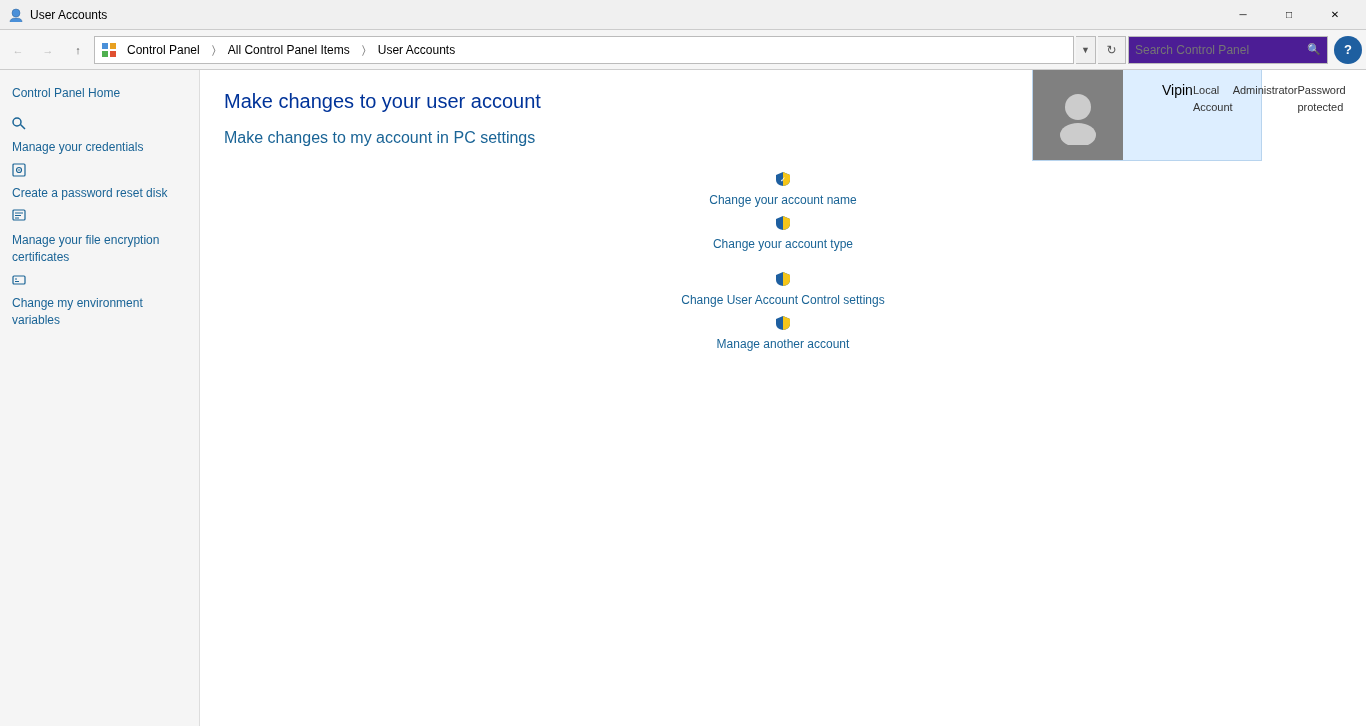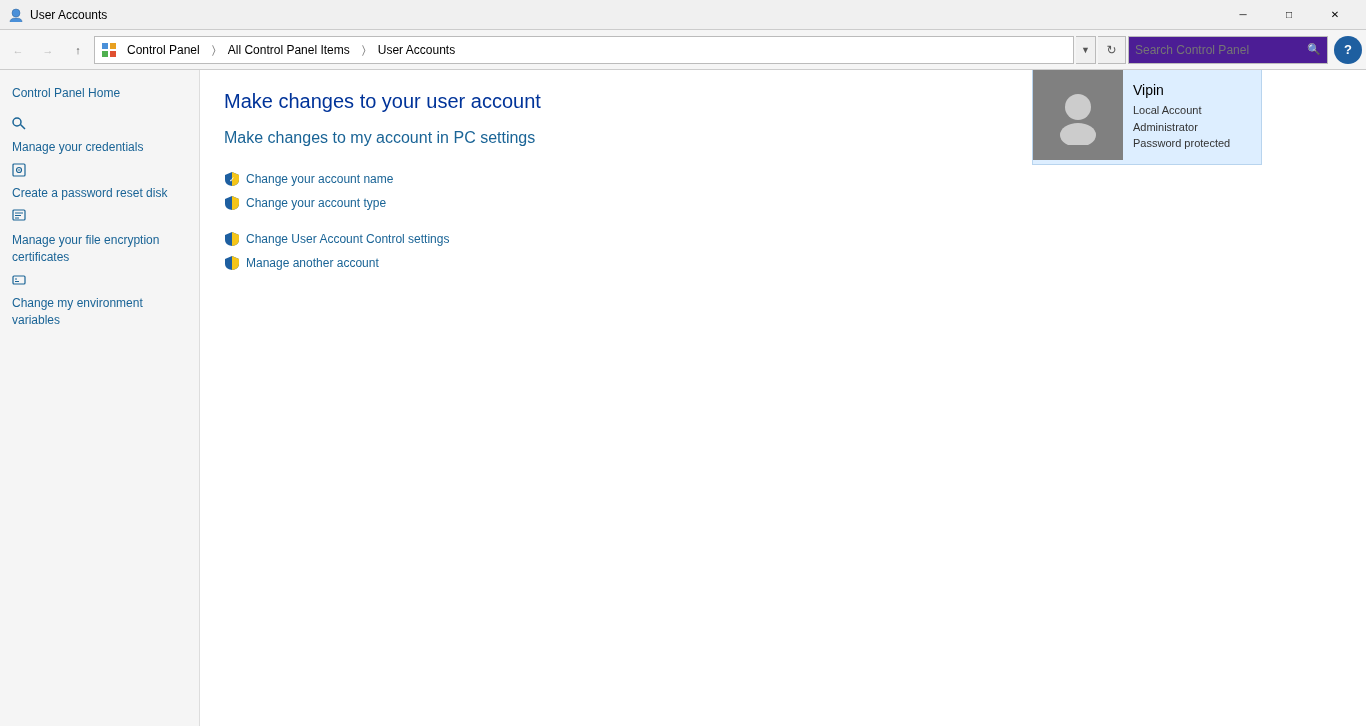--- a/index.html
+++ b/index.html
@@ -213,20 +213,21 @@
     }
 
     .action-link {
       display: flex;
       align-items: center;
       gap: 6px;
       margin-bottom: 8px;
       color: #1a6496;
       font-size: 12px;
       cursor: pointer;
+      flex-direction: column;
     }
 
     #actions-group1 {
       margin-bottom: 20px;
     }
     #actions-group2 {
       margin-top: 4px;
     }
 
     
@@ -244,22 +245,23 @@
       height: 90px;
       background: #808080;
       display: flex;
       align-items: center;
       justify-content: center;
       flex-shrink: 0;
     }
     #user-info {
       padding: 12px 10px;
       display: flex;
-      flex-direction: column;
-      justify-content: center;
+      flex-direction: row;
+      justify-content: center;
+      margin-left: 29px;
     }
     #user-name {
       font-size: 14px;
       font-weight: normal;
       color: #000;
       margin-bottom: 4px;
     }
     .user-detail {
       font-size: 11px;
       color: #333;

